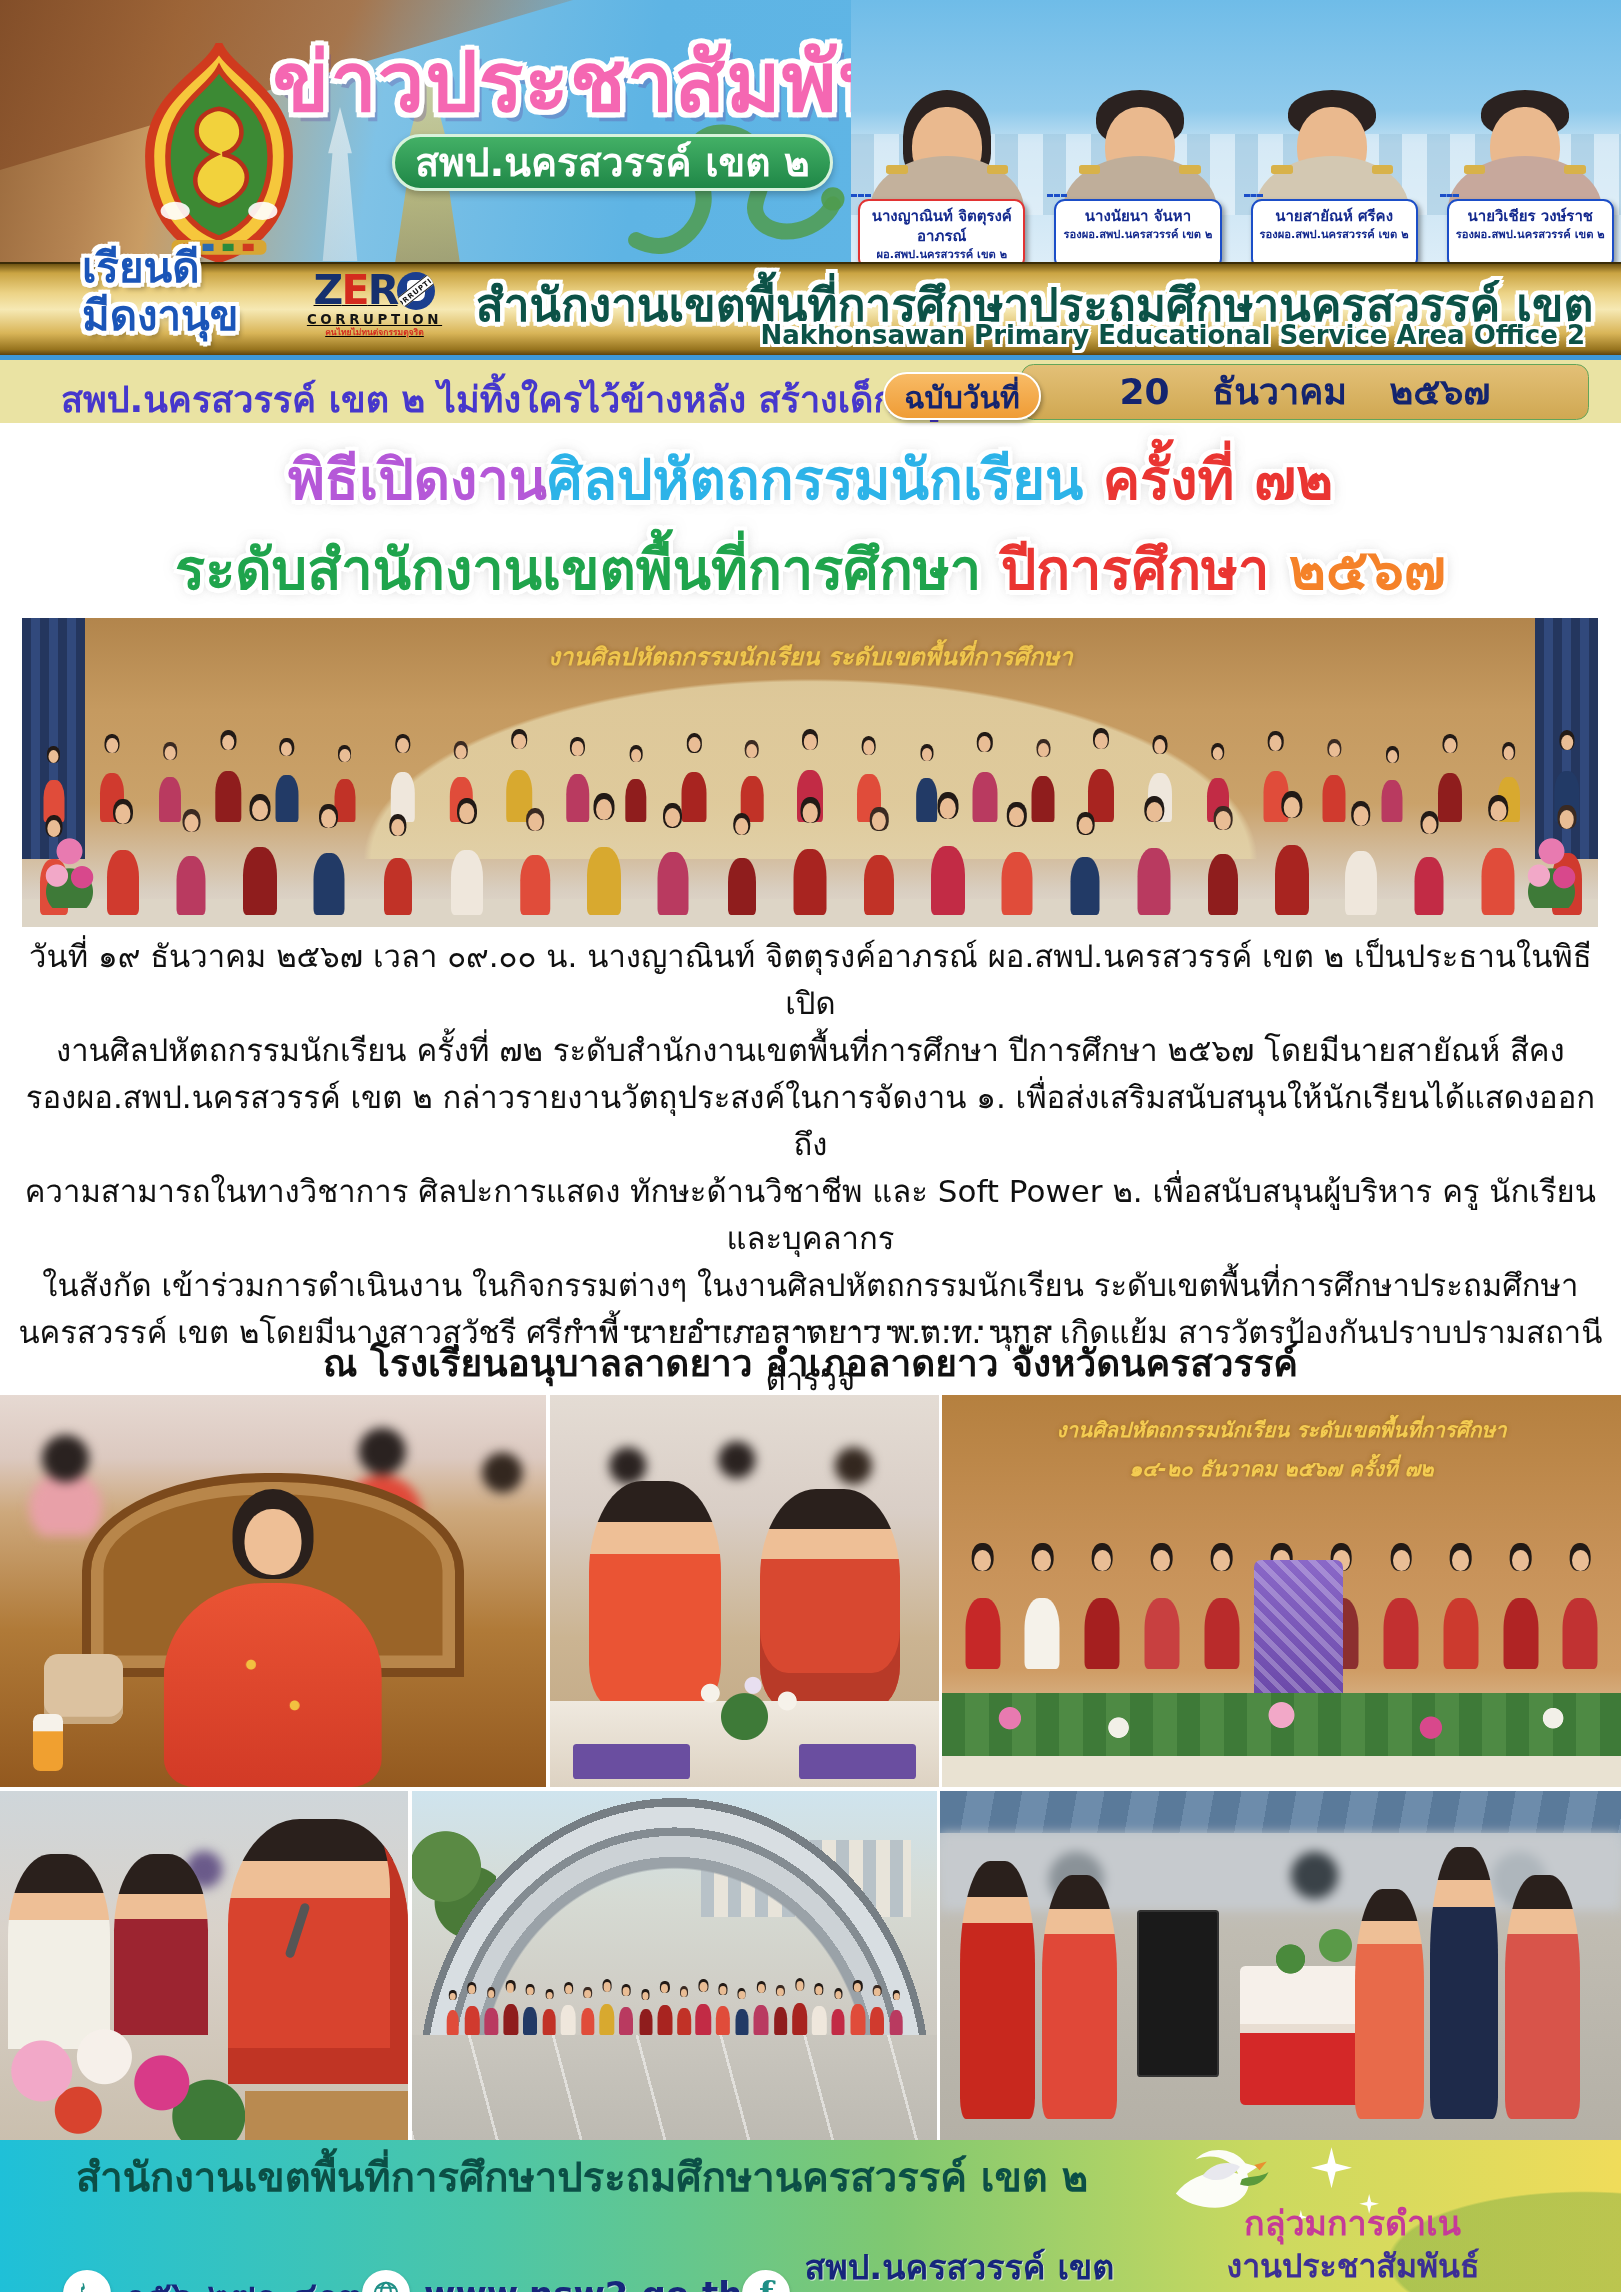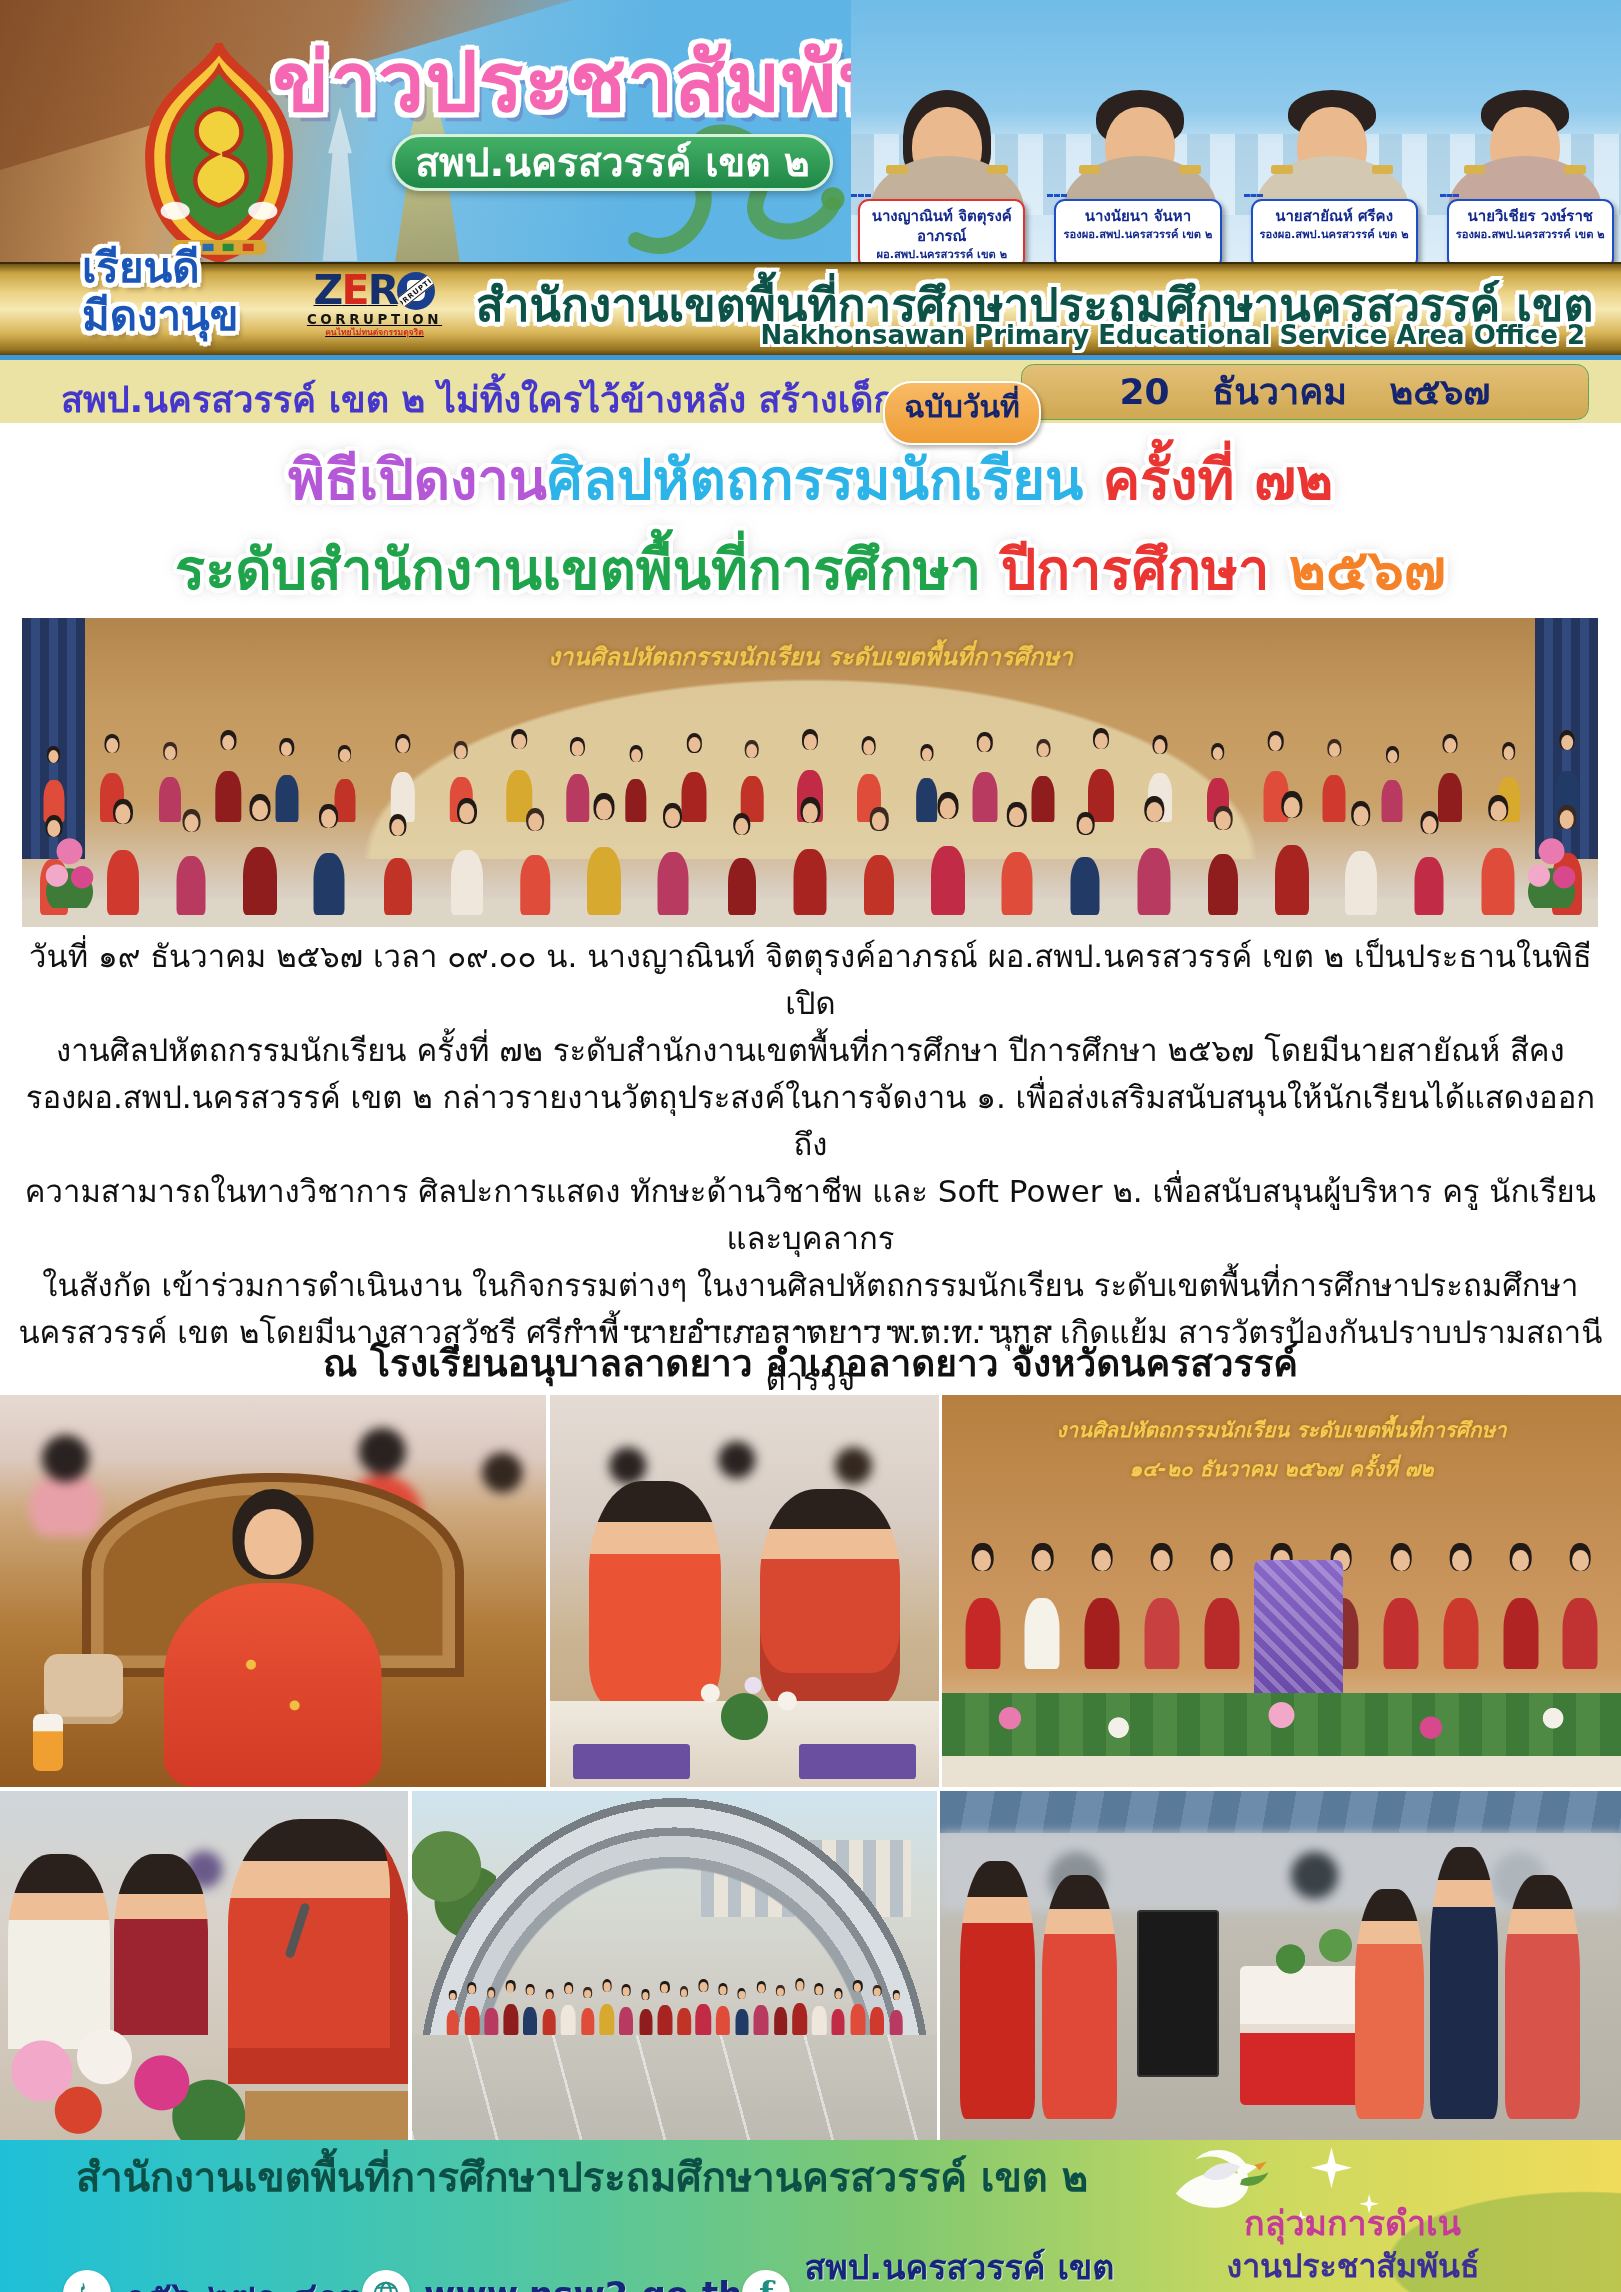--- a/index.html
+++ b/index.html
@@ -64,21 +64,21 @@
   .office-th{position:absolute;left:466px;top:3.6px;width:1137px;text-align:center;
     font-size:46px;font-weight:800;color:#0c5247;
     text-shadow:-3.6px -3.6px 0 #fff,3.6px -3.6px 0 #fff,-3.6px 3.6px 0 #fff,3.6px 3.6px 0 #fff,-4.5px 0 0 #fff,4.5px 0 0 #fff,0 -4.5px 0 #fff,0 4.5px 0 #fff;}
   .office-en{position:absolute;left:466px;top:56px;width:1119px;text-align:right;
     font-size:26px;font-weight:800;color:#0c5247;
     text-shadow:-2.7px -2.7px 0 #fff,2.7px -2.7px 0 #fff,-2.7px 2.7px 0 #fff,2.7px 2.7px 0 #fff,-2.7px 0 0 #fff,2.7px 0 0 #fff,0 -2.7px 0 #fff,0 2.7px 0 #fff;}
 
   
   .strip{position:absolute;left:0;top:355px;width:1621px;height:68px;background:#eae3a3;border-top:5.4px solid #3e98d8;}
   .slogan{position:absolute;left:61px;top:10.7px;font-size:36px;font-weight:800;color:#4637cc;}
-  .issue-pill{position:absolute;left:883px;top:21px;width:158px;height:64px;background:linear-gradient(180deg,#f8bb66,#ef9c35);
+  .issue-pill{position:absolute;left:883px;top:12px;width:158px;height:48px;background:linear-gradient(180deg,#f8bb66,#ef9c35);
     border:2.7px solid #fff;border-radius:29px;color:#14246e;font-size:30px;font-weight:800;text-align:center;line-height:48px;
     box-shadow:1.8px 2.7px 4.5px rgba(0,0,0,.3);z-index:2;}
   .issue-date{position:absolute;left:1021px;top:3.6px;width:568px;height:56px;background:linear-gradient(180deg,#e3c077,#d0a852);
     border:1.8px solid #63a55a;border-radius:12.5px;color:#14246e;font-size:36px;font-weight:800;text-align:center;line-height:54px;word-spacing:30px;}
 
   
   .headline{position:absolute;left:0;top:435px;width:1621px;text-align:center;font-weight:800;font-size:56px;line-height:90px;}
   .headline .ln{white-space:pre;}
   .ow{text-shadow:-3.6px -3.6px 0 #fff,3.6px -3.6px 0 #fff,-3.6px 3.6px 0 #fff,3.6px 3.6px 0 #fff,-4.5px 0 0 #fff,4.5px 0 0 #fff,0 -4.5px 0 #fff,0 4.5px 0 #fff,0 0 12.5px rgba(120,120,120,.55);}
   .c-purple{color:#b558d8;}.c-cyan{color:#2cb3e8;}.c-red{color:#ea3532;}.c-green{color:#1fa44c;}.c-orange{color:#f58229;}

